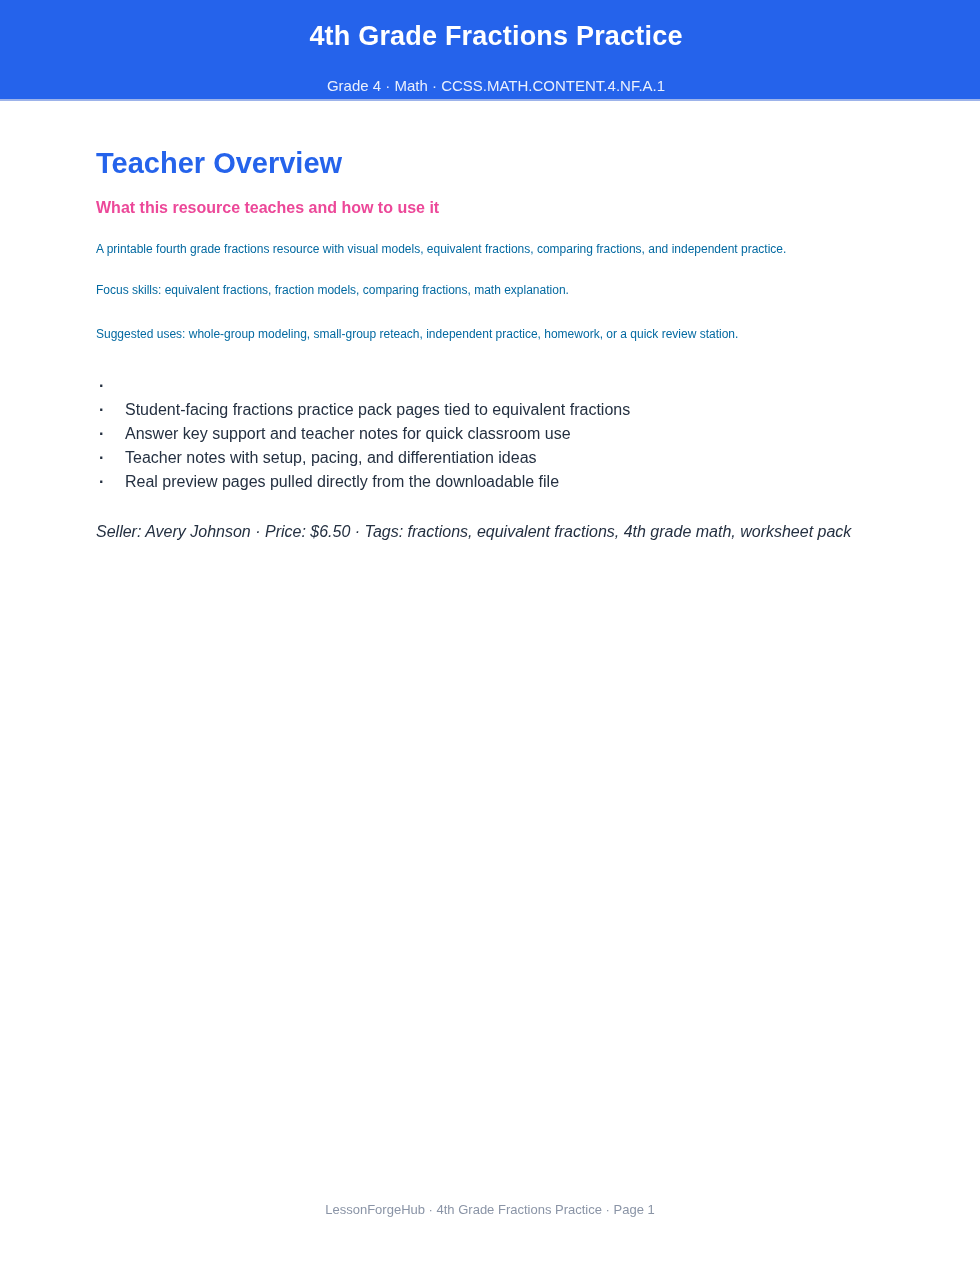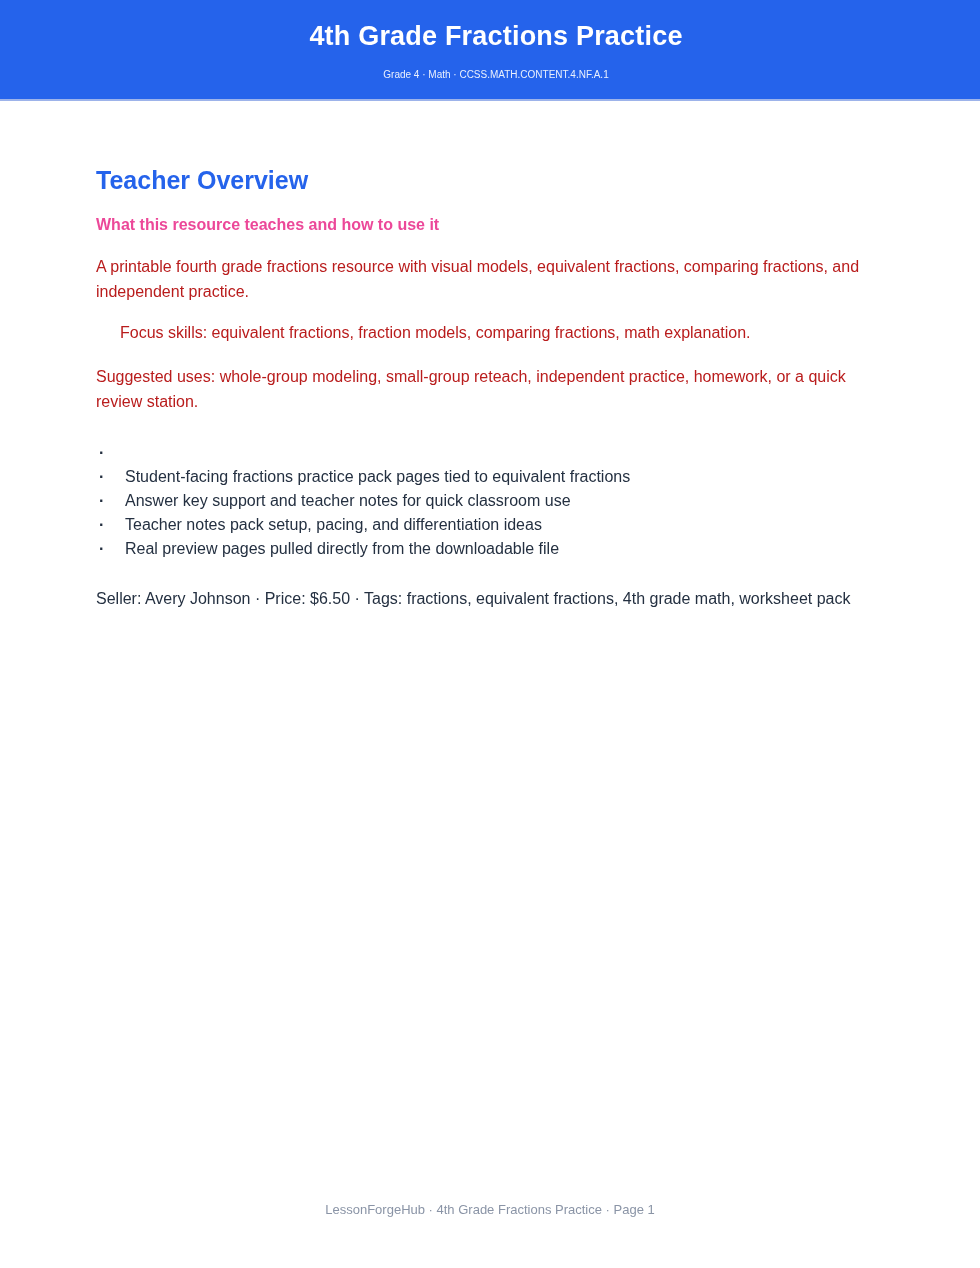--- a/index.html
+++ b/index.html
@@ -24,48 +24,48 @@
   }
   .doc-title {
     color: #ffffff;
     font-size: 27px;
     font-weight: bold;
     line-height: 31px;
     letter-spacing: 0.2px;
   }
   .doc-subtitle {
     color: #eaf0fd;
-    font-size: 10px;
+    font-size: 15px;
     line-height: 19px;
-    margin-top: 13px;
+    margin-top: 24px;
   }
   .content {
     padding: 0 96px;
   }
   .section-heading {
-    margin-top: 64px;
+    margin-top: 47px;
     color: #2563eb;
-    font-size: 25px;
+    font-size: 29px;
     font-weight: bold;
     line-height: 30px;
   }
   .section-subheading {
     margin-top: 19px;
     color: #ec4899;
     font-size: 16px;
     font-weight: bold;
     line-height: 21px;
   }
   .body-para {
     margin-top: 19px;
-    font-size: 16px;
+    font-size: 12px;
     line-height: 25px;
-    color: #b91c1c;
+    color: #0369a1;
   }
-  .body-para.tight { margin-top: 16px; margin-left: 24px; }
+  .body-para.tight { margin-top: 16px; }
   .bullet-list {
     list-style: none;
     margin-top: 27px;
   }
   .bullet-list li {
     display: flex;
     font-size: 16px;
     line-height: 24px;
     color: #243041;
   }
@@ -73,20 +73,21 @@
     width: 29px;
     padding-left: 3px;
     flex: 0 0 29px;
     font-weight: bold;
   }
   .seller-line {
     margin-top: 25px;
     font-size: 16px;
     line-height: 25px;
     color: #243041;
+    font-style: italic;
   }
   .doc-footer {
     position: absolute;
     left: 0;
     top: 1201px;
     width: 100%;
     text-align: center;
     font-size: 13px;
     line-height: 17px;
     color: #8a94a6;
@@ -118,21 +119,21 @@
       <li>
         <span class="bullet-marker">·</span>
         <span>Student-facing fractions practice pack pages tied to equivalent fractions</span>
       </li>
       <li>
         <span class="bullet-marker">·</span>
         <span>Answer key support and teacher notes for quick classroom use</span>
       </li>
       <li>
         <span class="bullet-marker">·</span>
-        <span>Teacher notes pack setup, pacing, and differentiation ideas</span>
+        <span>Teacher notes with setup, pacing, and differentiation ideas</span>
       </li>
       <li>
         <span class="bullet-marker">·</span>
         <span>Real preview pages pulled directly from the downloadable file</span>
       </li>
     </ul>
 
     <p class="seller-line">Seller: Avery Johnson · Price: $6.50 · Tags: fractions, equivalent fractions, 4th grade math, worksheet pack</p>
   </main>
 

